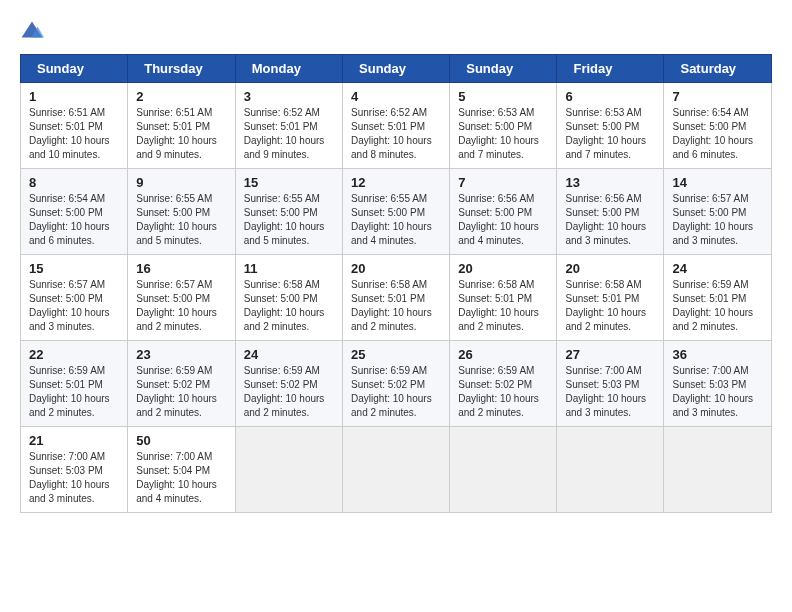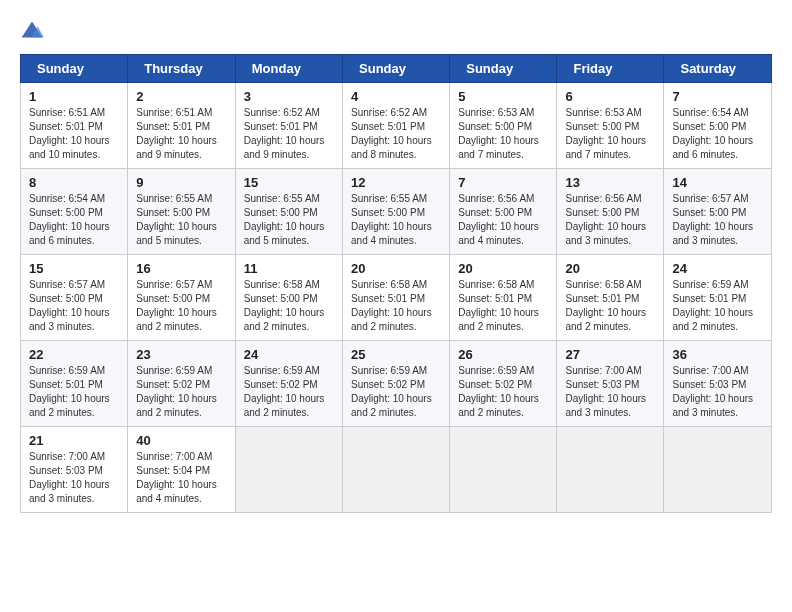--- a/index.html
+++ b/index.html
@@ -351,21 +351,21 @@
       <tr>
         <td>
         <span class="day-number">21</span>
         <div class="day-info">
           Sunrise: 7:00 AM<br>
           Sunset: 5:03 PM<br>
           Daylight: 10 hours and 3 minutes.
         </div>
       </td>
         <td>
-        <span class="day-number">40</span>
+        <span class="day-number">50</span>
         <div class="day-info">
           Sunrise: 7:00 AM<br>
           Sunset: 5:04 PM<br>
           Daylight: 10 hours and 4 minutes.
         </div>
       </td>
         <td class="empty-cell"></td>
         <td class="empty-cell"></td>
         <td class="empty-cell"></td>
         <td class="empty-cell"></td>

